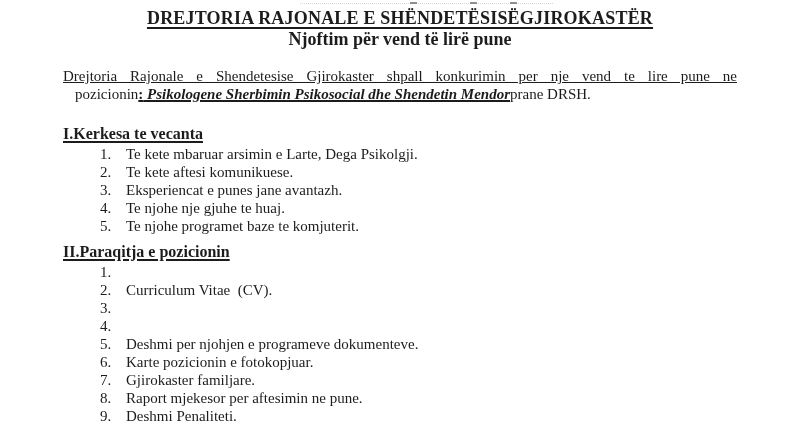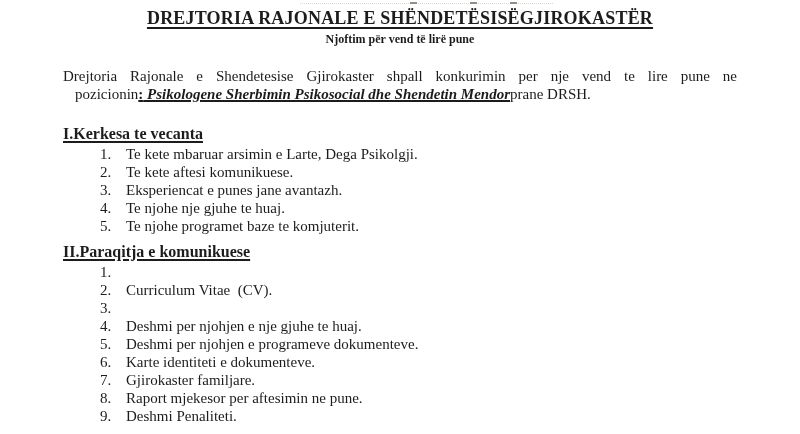--- a/index.html
+++ b/index.html
@@ -40,32 +40,33 @@
     letter-spacing: 0.2px;
   }
   .doc-title .u-thick {
     text-decoration: underline;
     text-decoration-thickness: 2px;
     text-underline-offset: 3px;
   }
   .doc-subtitle {
     margin-top: 3px;
     text-align: center;
-    font-size: 12px;
+    font-size: 18px;
     line-height: 16px;
     font-weight: bold;
   }
   .intro {
     margin-top: 20px;
     font-size: 15px;
   }
   .intro-line1 {
     line-height: 18px;
     text-align: justify;
     text-align-last: justify;
+    text-decoration: underline;
   }
   .intro-line2 {
     line-height: 18px;
     margin-left: 12px;
   }
   .bold-u {
     font-weight: bold;
     text-decoration: underline;
     text-decoration-thickness: 1.5px;
   }
@@ -147,44 +148,43 @@
         <span class="num">4.</span>
         <span class="txt">Te njohe nje gjuhe te huaj.</span>
       </li>
     <li>
         <span class="num">5.</span>
         <span class="txt">Te njohe programet baze te komjuterit.</span>
       </li>
   </ol>
 
   <div class="section-heading sh-2">
-    <span class="u">II.Paraqitja e komunikuese</span>
+    <span class="u">II.Paraqitja e pozicionin</span>
   </div>
   <ol class="doc-list">
     <li>
         <span class="num">1.</span>
       </li>
     <li>
         <span class="num">2.</span>
         <span class="txt">Curriculum Vitae  (CV).</span>
       </li>
     <li>
         <span class="num">3.</span>
       </li>
     <li>
         <span class="num">4.</span>
-        <span class="txt">Deshmi per njohjen e nje gjuhe te huaj.</span>
       </li>
     <li>
         <span class="num">5.</span>
         <span class="txt">Deshmi per njohjen e programeve dokumenteve.</span>
       </li>
     <li>
         <span class="num">6.</span>
-        <span class="txt">Karte identiteti e dokumenteve.</span>
+        <span class="txt">Karte pozicionin e fotokopjuar.</span>
       </li>
     <li>
         <span class="num">7.</span>
         <span class="txt">Gjirokaster familjare.</span>
       </li>
     <li>
         <span class="num">8.</span>
         <span class="txt">Raport mjekesor per aftesimin ne pune.</span>
       </li>
     <li>

